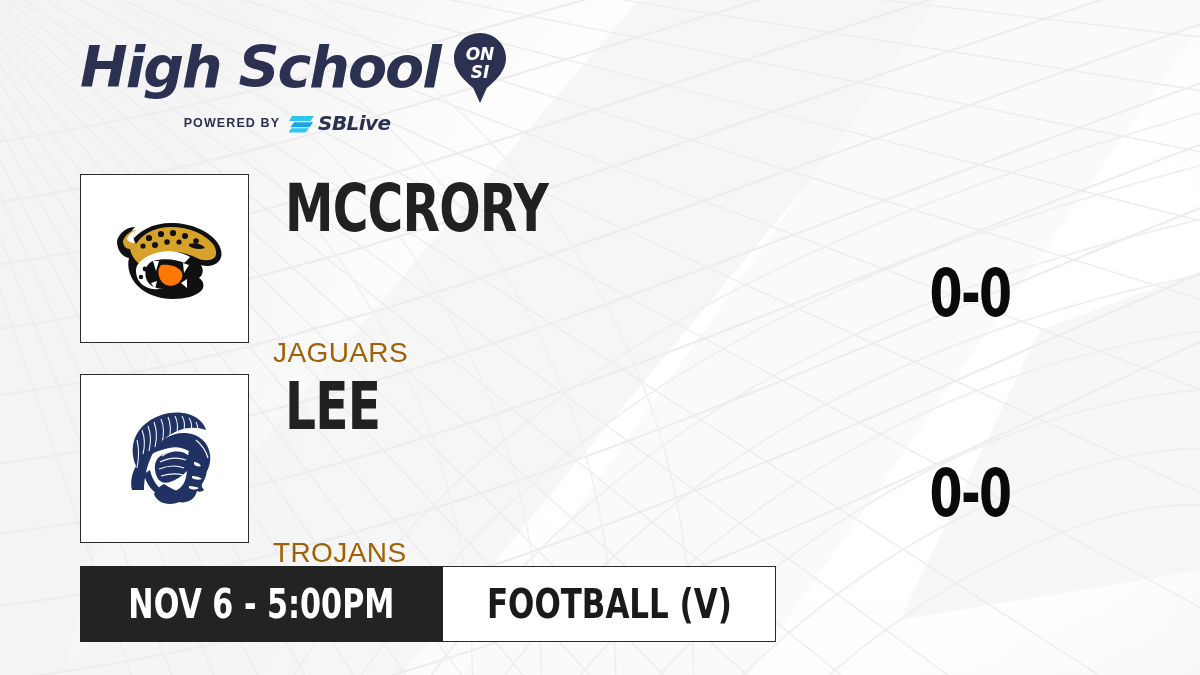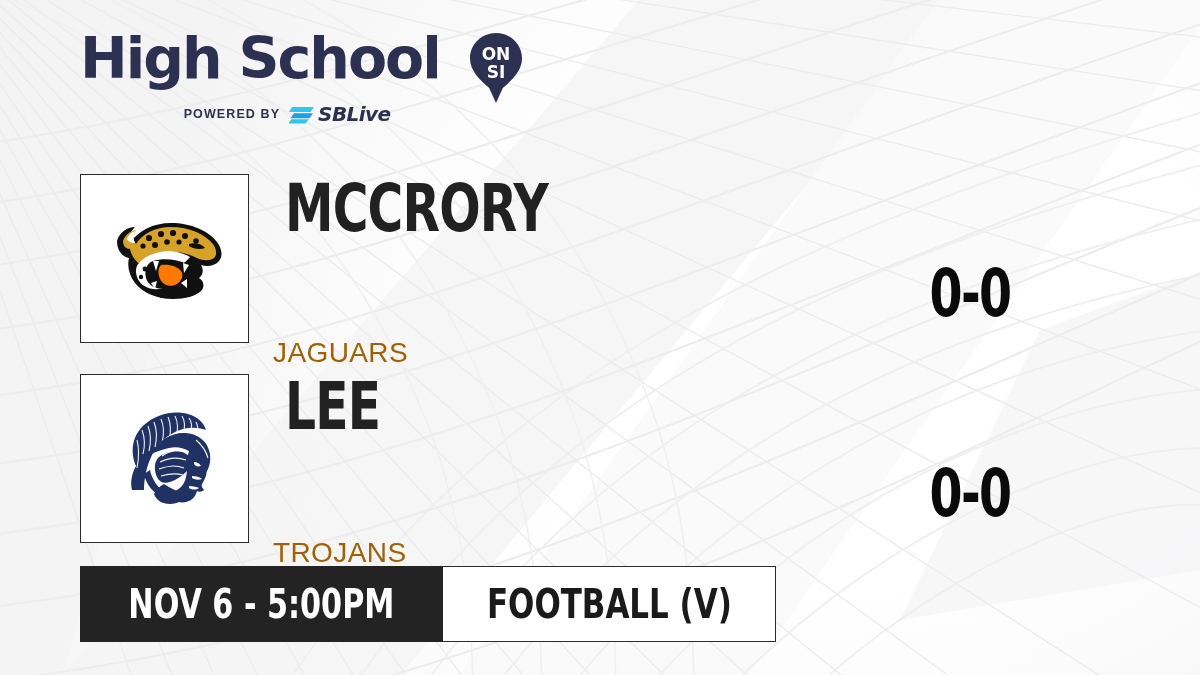--- a/index.html
+++ b/index.html
@@ -20,36 +20,37 @@
   .bg-layer { position: absolute; inset: 0; pointer-events: none; }
   .bg-base {
     background:
       radial-gradient(ellipse 900px 700px at 72% 46%, #ffffff 0%, #ffffff 38%, rgba(255,255,255,0) 72%),
       linear-gradient(115deg, #f2f2f3 0%, #f7f7f8 28%, #fdfdfd 55%, #f6f6f7 100%);
   }
   .bg-svg { position: absolute; inset: 0; width: 1200px; height: 675px; }
 
   
   .brand { position: absolute; left: 80px; top: 30px; }
-  .brand-row { display: flex; gap: 28px; }
+  .brand-row { display: flex; align-items: center; gap: 12px; font-style: italic; }
   .brand-title {
     font-family: "DejaVu Sans", sans-serif;
     font-size: 57px;
     font-weight: bold;
     letter-spacing: -2.0px;
     color: #2c3152;
     line-height: 1;
     white-space: nowrap;
   }
   .pin-wrap { position: relative; width: 56px; height: 72px; margin-top: 2px; }
   .powered {
     display: flex;
     align-items: center;
     justify-content: center;
     gap: 9px;
+    margin-top: 9px;
     width: 414px;
   }
   .powered-label {
     font-family: "Liberation Sans", sans-serif;
     font-size: 12.5px;
     font-weight: bold;
     letter-spacing: 1.1px;
     color: #2c3152;
   }
   .sblive { display: flex; align-items: center; gap: 3px; }

